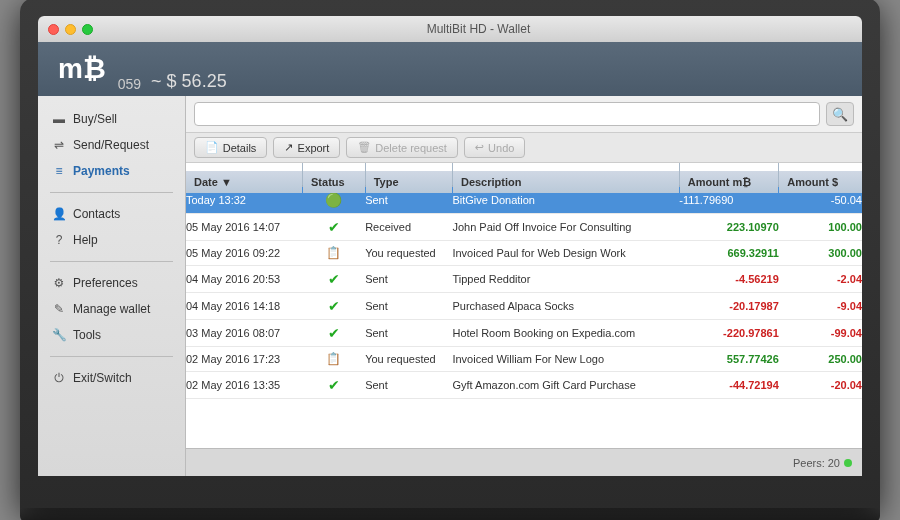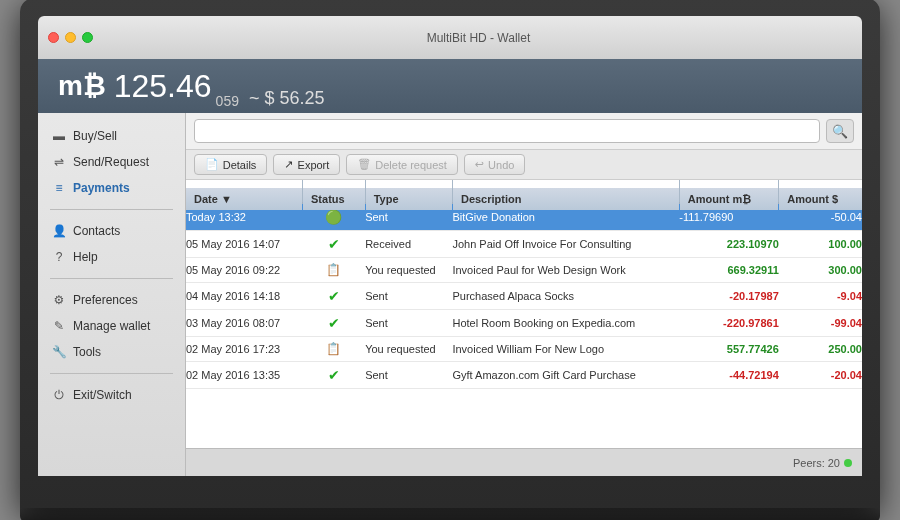--- a/index.html
+++ b/index.html
@@ -26,21 +26,21 @@
       width: 100%;
       height: 460px;
       background: #1a1a1a;
       border-radius: 6px 6px 0 0;
       overflow: hidden;
       display: flex;
       flex-direction: column;
     }
     .titlebar {
       background: linear-gradient(180deg, #e8e8e8 0%, #d0d0d0 100%);
-      height: 43px;
+      height: 26px;
       display: flex;
       align-items: center;
       padding: 0 10px;
       flex-shrink: 0;
     }
     .traffic-lights {
       display: flex;
       gap: 6px;
       margin-right: 12px;
     }
@@ -281,21 +281,20 @@
           <div class="tl tl-yellow"></div>
           <div class="tl tl-green"></div>
         </div>
         <div class="titlebar-title">MultiBit HD - Wallet</div>
       </div>
 
       <div class="app-window">
 
         <div class="header-bar">
           <span class="bitcoin-logo">m₿</span>
-          <span class="balance-main">125.46</span>
           <span class="balance-small">059</span>
           <span class="balance-usd">~ <span>$ 56.25</span></span>
         </div>
 
         <div class="main-body">
 
           <div class="sidebar">
             <div class="sidebar-section">
               <div class="sidebar-item">
                 <span class="sidebar-icon">▬</span>
@@ -402,20 +401,28 @@
   </tr>
                     <tr>
     <td>05 May 2016 09:22</td>
     <td style="text-align:center;"><span style="color:#888;font-size:12px;">📋</span></td>
     <td>You requested</td>
     <td>Invoiced Paul for Web Design Work</td>
     <td class="amount-positive" style="text-align:right;">669.32911</td>
     <td class="amount-positive" style="text-align:right;">300.00</td>
   </tr>
                     <tr>
+    <td>04 May 2016 20:53</td>
+    <td style="text-align:center;"><span style="color:#2a2;font-size:14px;">✔</span></td>
+    <td>Sent</td>
+    <td>Tipped Redditor</td>
+    <td class="amount-negative" style="text-align:right;">-4.56219</td>
+    <td class="amount-negative" style="text-align:right;">-2.04</td>
+  </tr>
+                    <tr>
     <td>04 May 2016 14:18</td>
     <td style="text-align:center;"><span style="color:#2a2;font-size:14px;">✔</span></td>
     <td>Sent</td>
     <td>Purchased Alpaca Socks</td>
     <td class="amount-negative" style="text-align:right;">-20.17987</td>
     <td class="amount-negative" style="text-align:right;">-9.04</td>
   </tr>
                     <tr>
     <td>03 May 2016 08:07</td>
     <td style="text-align:center;"><span style="color:#2a2;font-size:14px;">✔</span></td>

